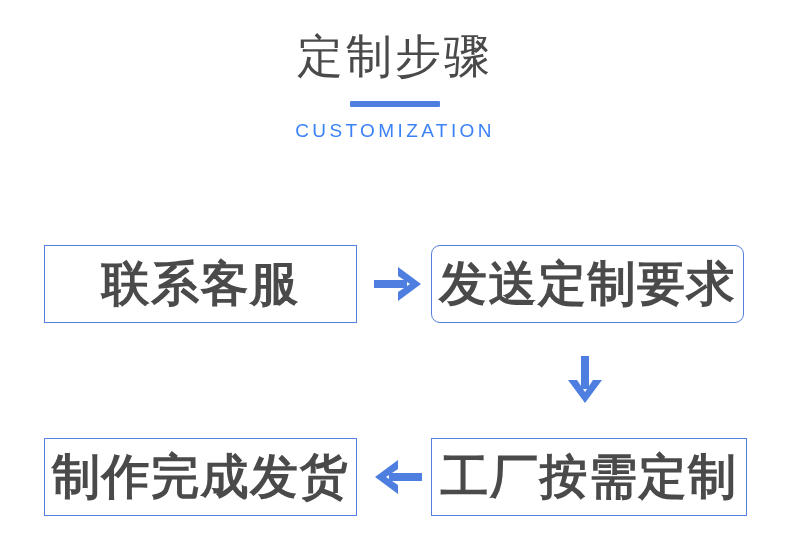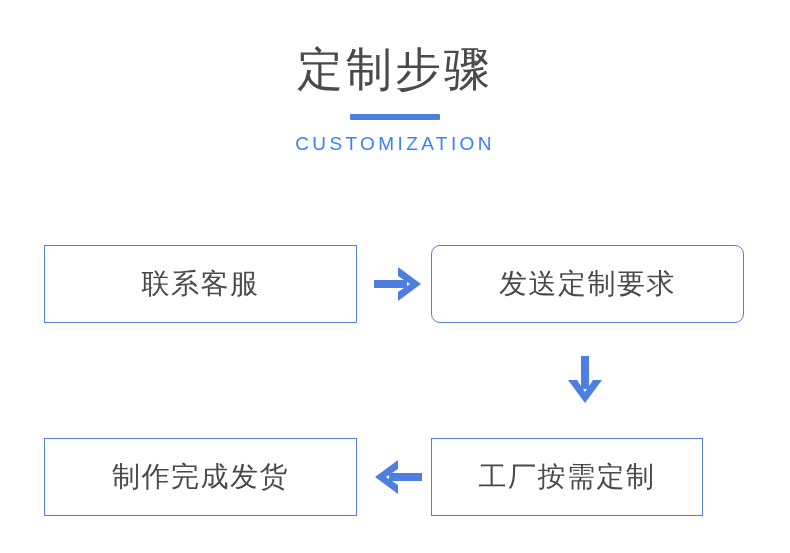--- a/index.html
+++ b/index.html
@@ -18,21 +18,21 @@
   
   .header {
     position: absolute;
     top: 0;
     left: 0;
     width: 790px;
     text-align: center;
   }
   .header-title {
     margin: 0;
-    padding-top: 40px;
+    padding-top: 27px;
     font-size: 46px;
     line-height: 58px;
     font-weight: 400;
     color: #4a4a4a;
     letter-spacing: 3px;
   }
   .header-rule {
     width: 90px;
     height: 6px;
     background: #4e7fe0;
@@ -60,32 +60,32 @@
   .step-box {
     position: absolute;
     box-sizing: border-box;
     border: 1.5px solid #5580e0;
     background: #ffffff;
     display: flex;
     align-items: center;
     justify-content: center;
   }
   .step-label {
-    font-size: 28px;
+    font-size: 48px;
     line-height: 44px;
-    font-weight: 400;
+    font-weight: 700;
     color: #4a4a4a;
     letter-spacing: 1.5px;
     white-space: nowrap;
   }
 
   .box-contact   { left: 44px;  top: 245px; width: 313px; height: 78px; }
   .box-send      { left: 431px; top: 245px; width: 313px; height: 78px; border-radius: 9px; }
   .box-ship      { left: 44px;  top: 438px; width: 313px; height: 78px; text-align: right; }
-  .box-factory   { left: 431px; top: 438px; width: 272px; height: 78px; }
+  .box-factory   { left: 431px; top: 438px; width: 316px; height: 78px; }
 
   
   .arrow {
     position: absolute;
     display: block;
   }
   .arrow-right  { left: 374px; top: 262px; width: 50px; height: 44px; }
   .arrow-down   { left: 563px; top: 356px; width: 44px; height: 50px; }
   .arrow-left   { left: 372px; top: 455px; width: 50px; height: 44px; }
 </style>

